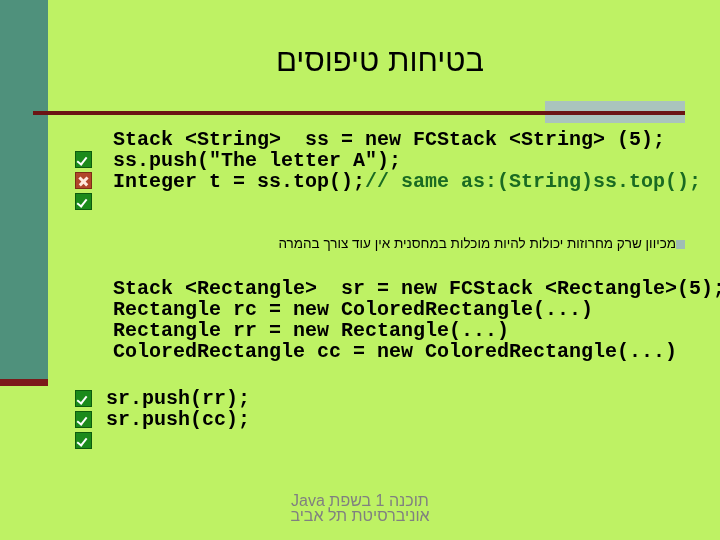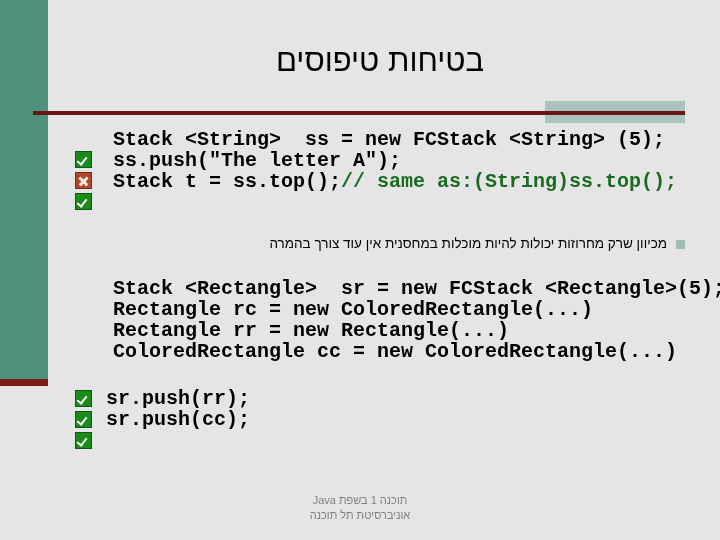--- a/index.html
+++ b/index.html
@@ -3,21 +3,21 @@
 <meta charset="utf-8">
 <style>
   html,body{margin:0;padding:0;}
   body{
     width:720px;height:540px;
     background:#ffffff;
     font-family:"Liberation Sans", sans-serif;
     overflow:hidden;
     position:relative;
   }
-  .slide{position:absolute;inset:0;background:#e5e5e5;}
+  .slide{position:absolute;inset:0;background:#bef264;}
 
   
   .side-bar{
     position:absolute;left:0;top:0;width:48px;height:379px;
     background:#4f917c;
   }
   .side-bar-red{
     position:absolute;left:0;top:379px;width:48px;height:7px;
     background:#7b1a1a;
   }
@@ -89,36 +89,36 @@
     content:"";position:absolute;left:2px;top:6.5px;
     width:11px;height:2.5px;background:#ffe9dd;
   }
   .ico-broken::before{transform:rotate(45deg);}
   .ico-broken::after{transform:rotate(-45deg);}
 
   
   .bullet-row{
     position:absolute;left:110px;top:236px;width:575px;
     direction:rtl;
-    display:flex;align-items:center;justify-content:flex-start;gap:9px;
+    display:flex;align-items:center;justify-content:flex-start;
   }
   .bullet-sq{
     width:9px;height:9px;background:#9fbdb4;flex:0 0 auto;
   }
   .bullet-text{
     font-size:13.5px;color:#000;line-height:1.25;
   }
 
   
   .footer{
     position:absolute;left:0;top:493px;width:720px;
     text-align:center;
     direction:rtl;
     color:#808080;
-    font-size:11px;
+    font-size:16px;
     line-height:15px;
   }
 </style>
 </head>
 <body>
 
 <div class="slide">
 
   <div class="side-bar"></div>
   <div class="side-bar-red"></div>
@@ -136,21 +136,21 @@
       <span class="ico ico-broken"></span>
     </div>
     <div class="icon-slot">
       <span class="ico ico-check"></span>
     </div>
   </div>
 
   <div class="block1">
     <div class="code">Stack &lt;String&gt;  ss = new FCStack &lt;String&gt; (5);</div>
     <div class="code">ss.push("The letter A");</div>
-    <div class="code"><span>Stack t = ss.top();</span><span class="comment">// same as:(String)ss.top();</span></div>
+    <div class="code"><span>Integer t = ss.top();</span><span class="comment">// same as:(String)ss.top();</span></div>
   </div>
 
   <div class="bullet-row">
     <span class="bullet-sq"></span>
     <span class="bullet-text">מכיוון שרק מחרוזות יכולות להיות מוכלות במחסנית אין עוד צורך בהמרה</span>
   </div>
 
   <div class="block2">
     <div class="code">Stack &lt;Rectangle&gt;  sr = new FCStack &lt;Rectangle&gt;(5);</div>
     <div class="code">Rectangle rc = new ColoredRectangle(...)</div>
@@ -170,16 +170,16 @@
     </div>
   </div>
 
   <div class="block3">
     <div class="code">sr.push(rr);</div>
     <div class="code">sr.push(cc);</div>
   </div>
 
   <div class="footer">
     <div>תוכנה 1 בשפת Java</div>
-    <div>אוניברסיטת תל תוכנה</div>
+    <div>אוניברסיטת תל אביב</div>
   </div>
 
 </div>
 
 </body></html>

